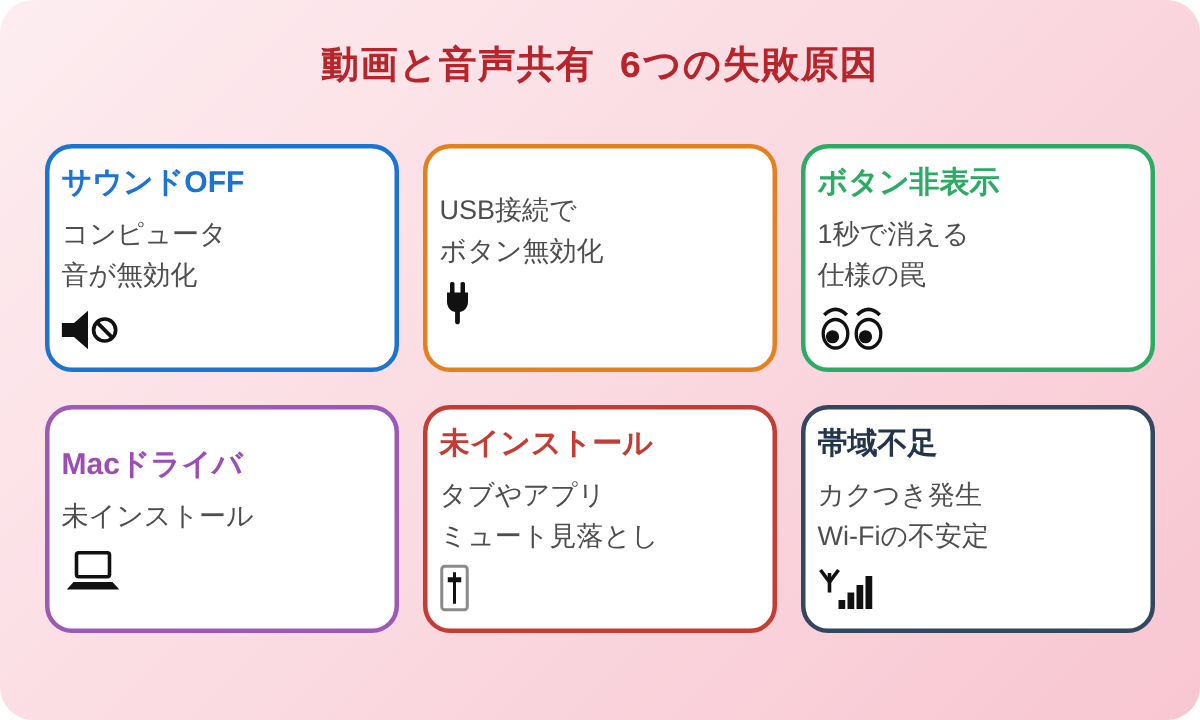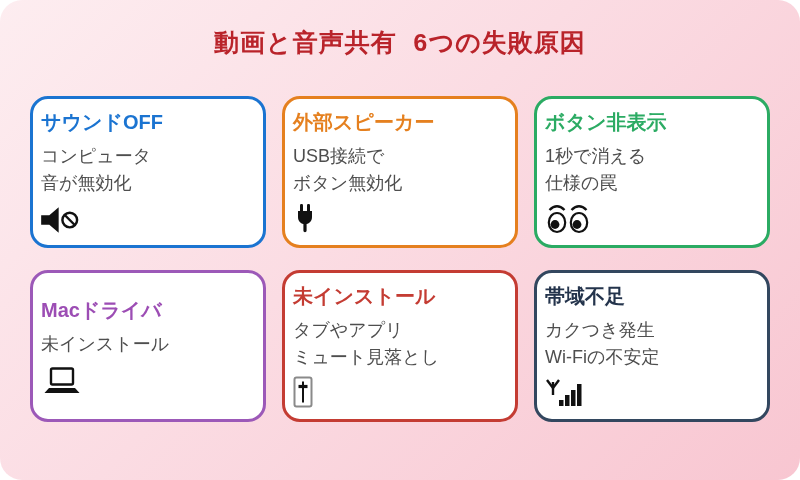--- a/index.html
+++ b/index.html
@@ -52,21 +52,20 @@
       <div class="card-icon">
         <svg width="40" height="28" viewBox="0 0 34 24">
           <path d="M0 8 L7 8 L15 1 L15 23 L7 16 L0 16 Z" fill="#111"></path>
           <circle cx="24.5" cy="12" r="6.3" fill="none" stroke="#111" stroke-width="2.1"></circle>
           <line x1="20" y1="7.5" x2="29" y2="16.5" stroke="#111" stroke-width="2.1"></line>
         </svg>
       </div>
     </div>
 
     <div class="card" style="border-color: rgb(229, 128, 31);">
-      <p class="card-title" style="color: rgb(229, 128, 31);">外部スピーカー</p>
       <p class="card-line">USB接続で</p>
       <p class="card-line">ボタン無効化</p>
       <div class="card-icon">
         <svg width="24" height="30" viewBox="0 0 24 30">
           <rect x="7" y="0" width="3" height="8" rx="1.2" fill="#111"></rect>
           <rect x="14" y="0" width="3" height="8" rx="1.2" fill="#111"></rect>
           <path d="M5 7 H19 V13 C19 17 16.5 19.5 13.6 20 V26.5 C13.6 28.8 10.4 28.8 10.4 26.5 V20 C7.5 19.5 5 17 5 13 Z" fill="#111"></path>
         </svg>
       </div>
     </div>

